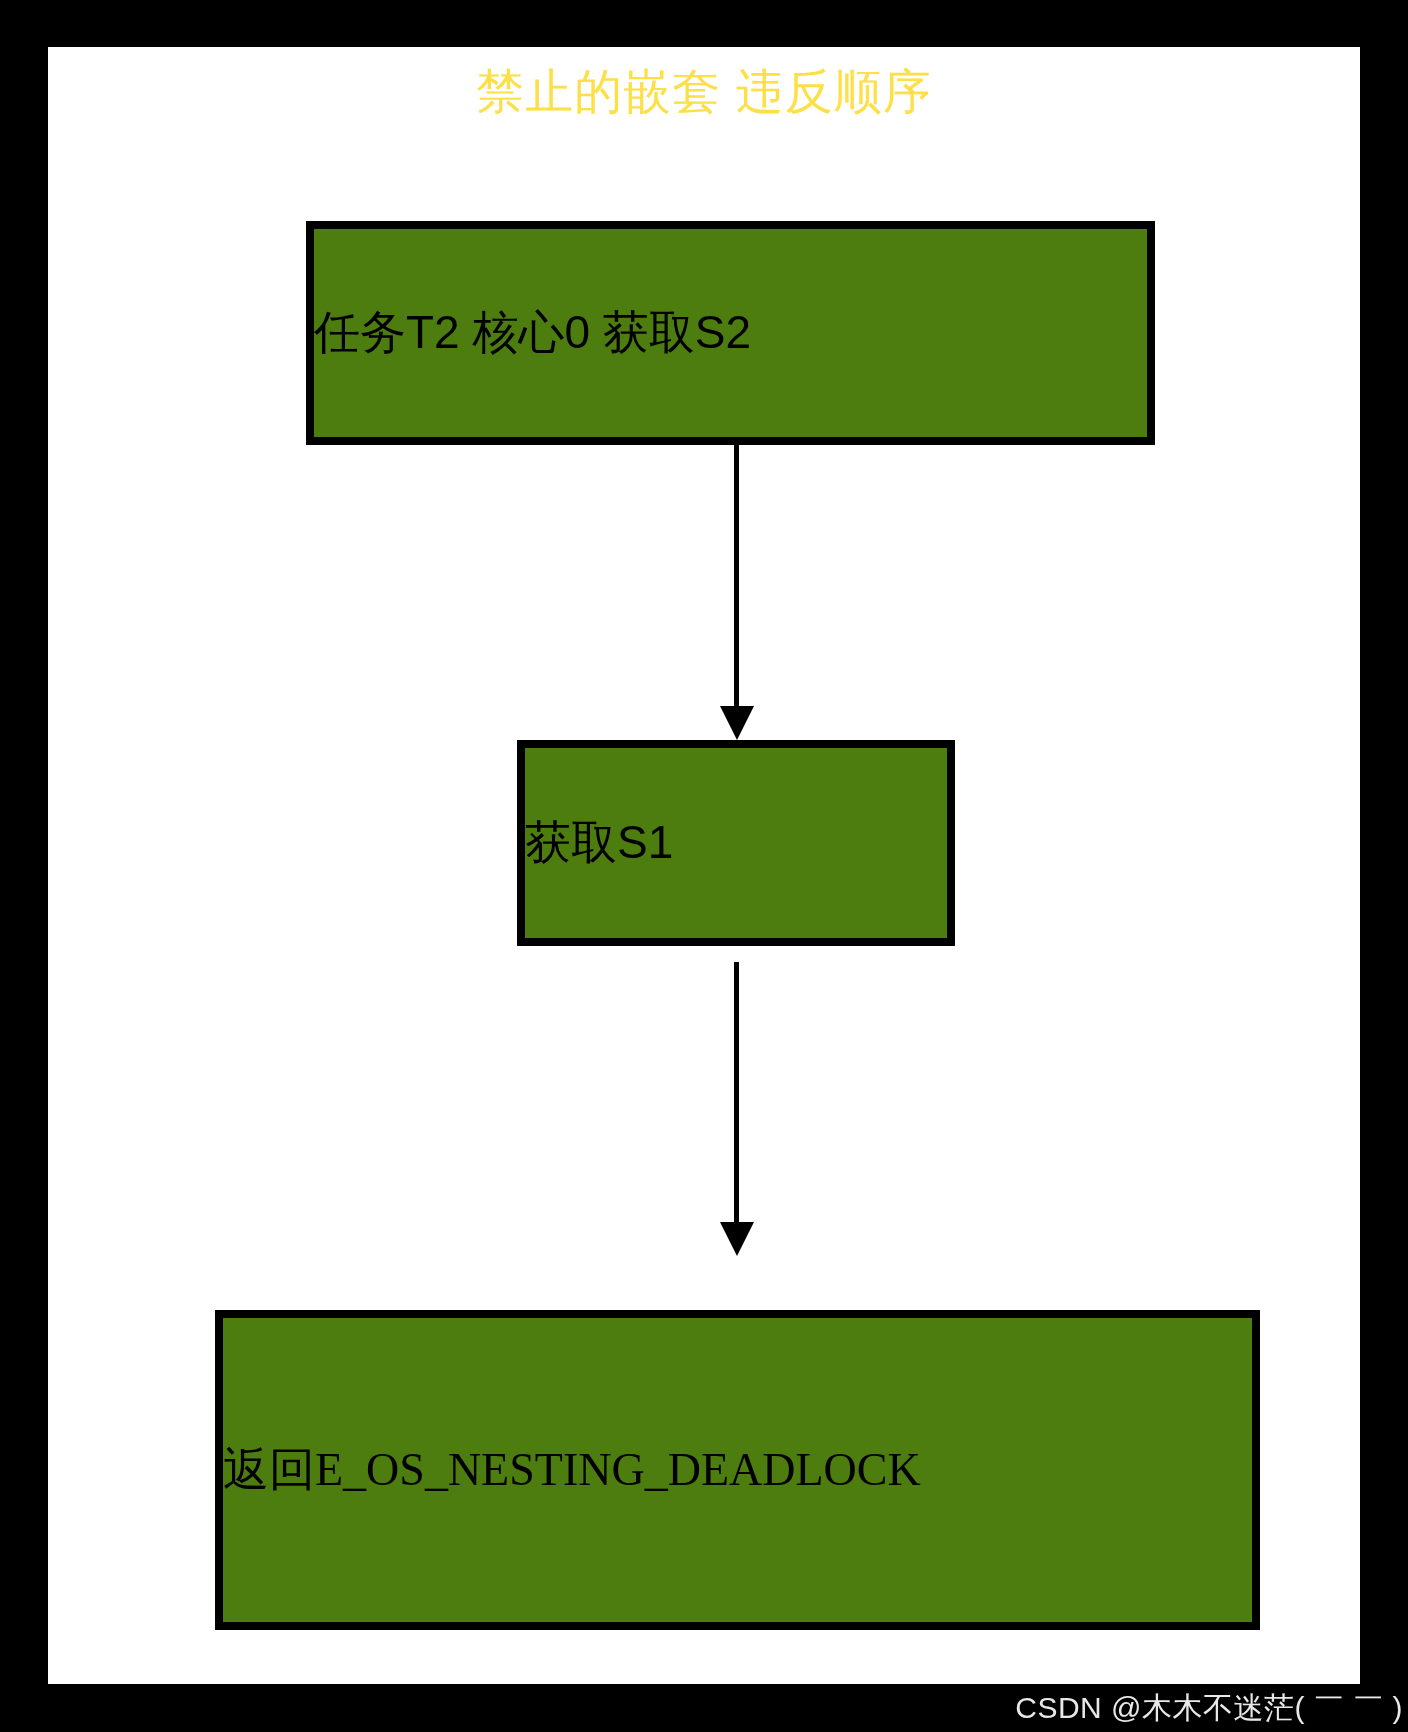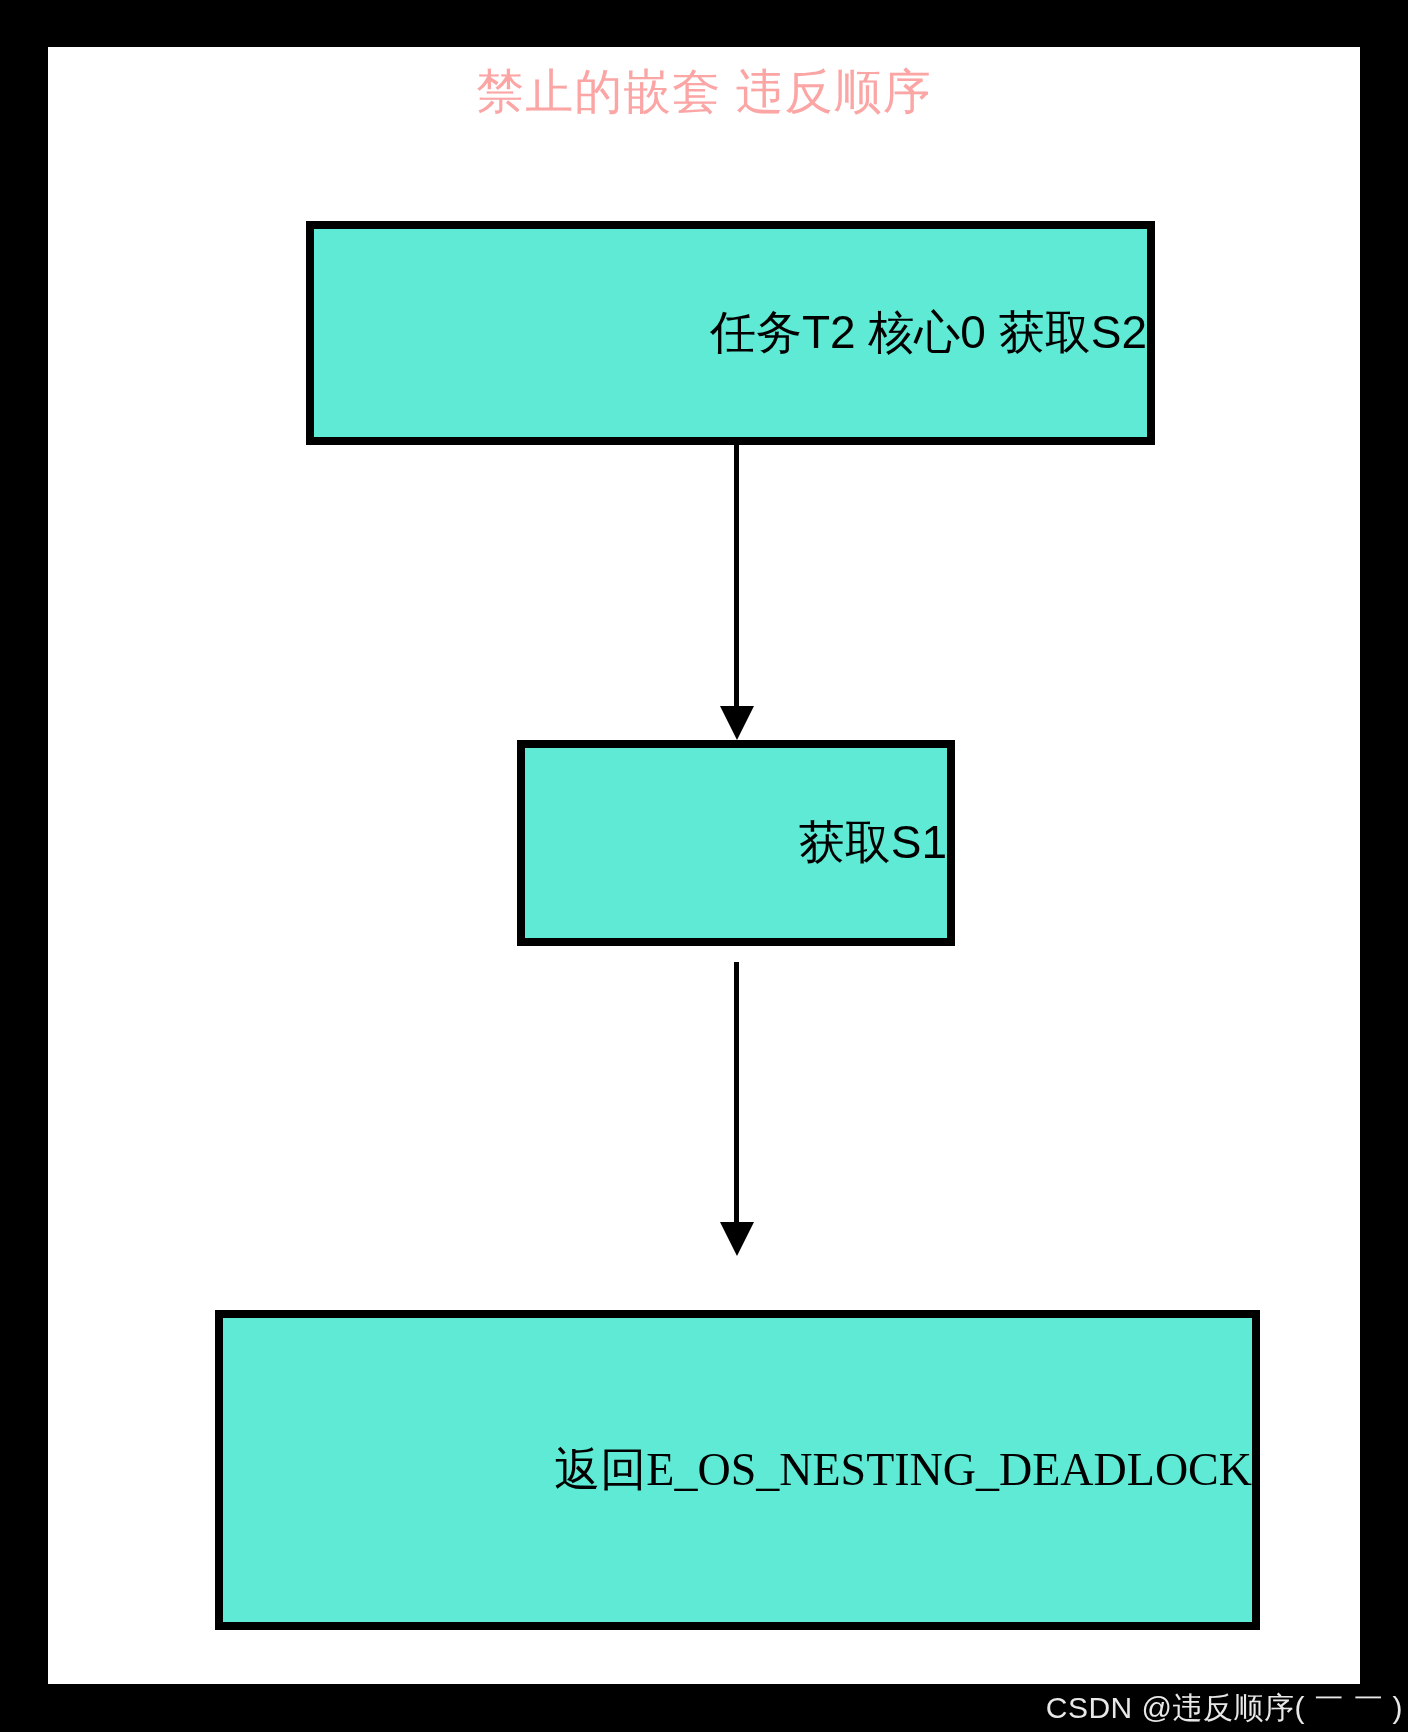--- a/index.html
+++ b/index.html
@@ -16,30 +16,30 @@
     width: 1312px; height: 1637px;
     background: #ffffff;
   }
   .diagram-title {
     position: absolute;
     left: 0; top: 60px;
     width: 1408px;
     text-align: center;
     font-size: 48px;
     font-weight: 400;
-    color: #fca5a5;
+    color: #fde047;
     letter-spacing: 1px;
   }
   .flow-node {
     position: absolute;
     border: 8px solid #000000;
-    background: #5eead4;
+    background: #4d7c0f;
     display: flex;
     align-items: center;
-    justify-content: flex-end;
+    justify-content: flex-start;
     font-size: 46px;
     color: #000000;
     white-space: nowrap;
   }
   .node-1 { left: 306px; top: 221px; width: 849px; height: 224px; }
   .node-2 { left: 517px; top: 740px; width: 438px; height: 206px; }
   .node-3 { left: 215px; top: 1310px; width: 1045px; height: 320px; font-family: Liberation Serif, serif; }
   .arrow-stem {
     position: absolute;
     left: 734px;
@@ -88,13 +88,13 @@
   <span>获取S1</span>
 </div>
 
 <div class="arrow-stem stem-2"></div>
 <div class="arrow-head head-2"></div>
 
 <div class="flow-node node-3">
   <span>返回E_OS_NESTING_DEADLOCK</span>
 </div>
 
-<div class="watermark">CSDN @违反顺序( ￣ ￣ )</div>
+<div class="watermark">CSDN @木木不迷茫( ￣ ￣ )</div>
 
 </body></html>

